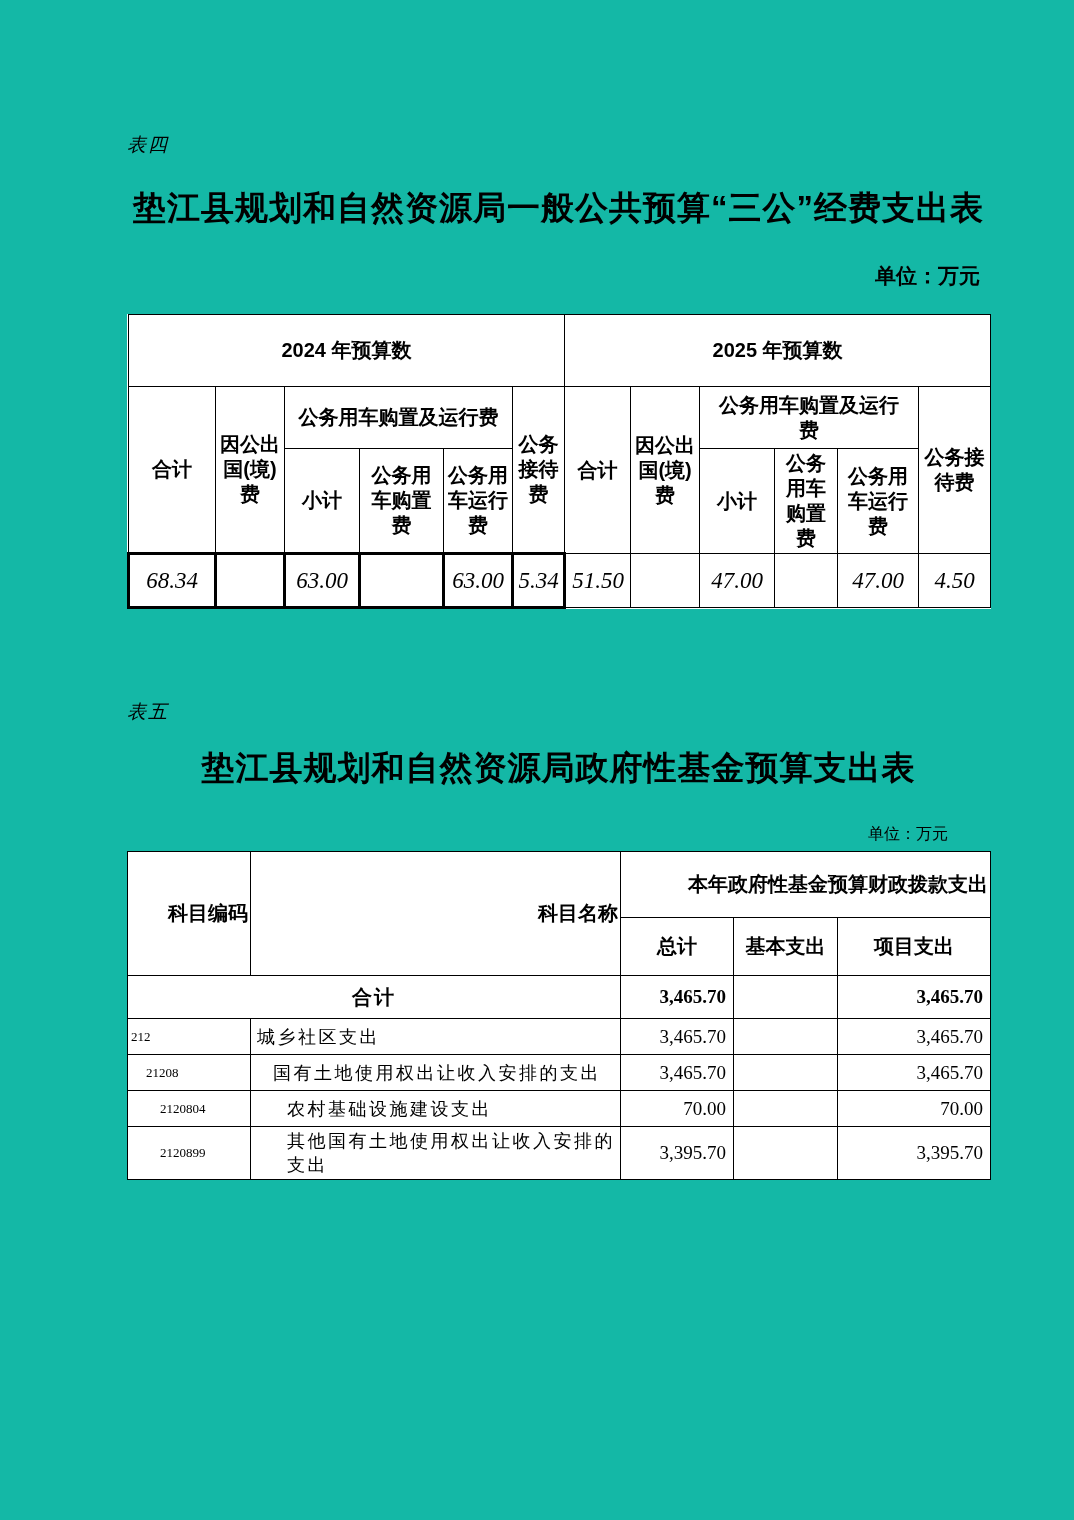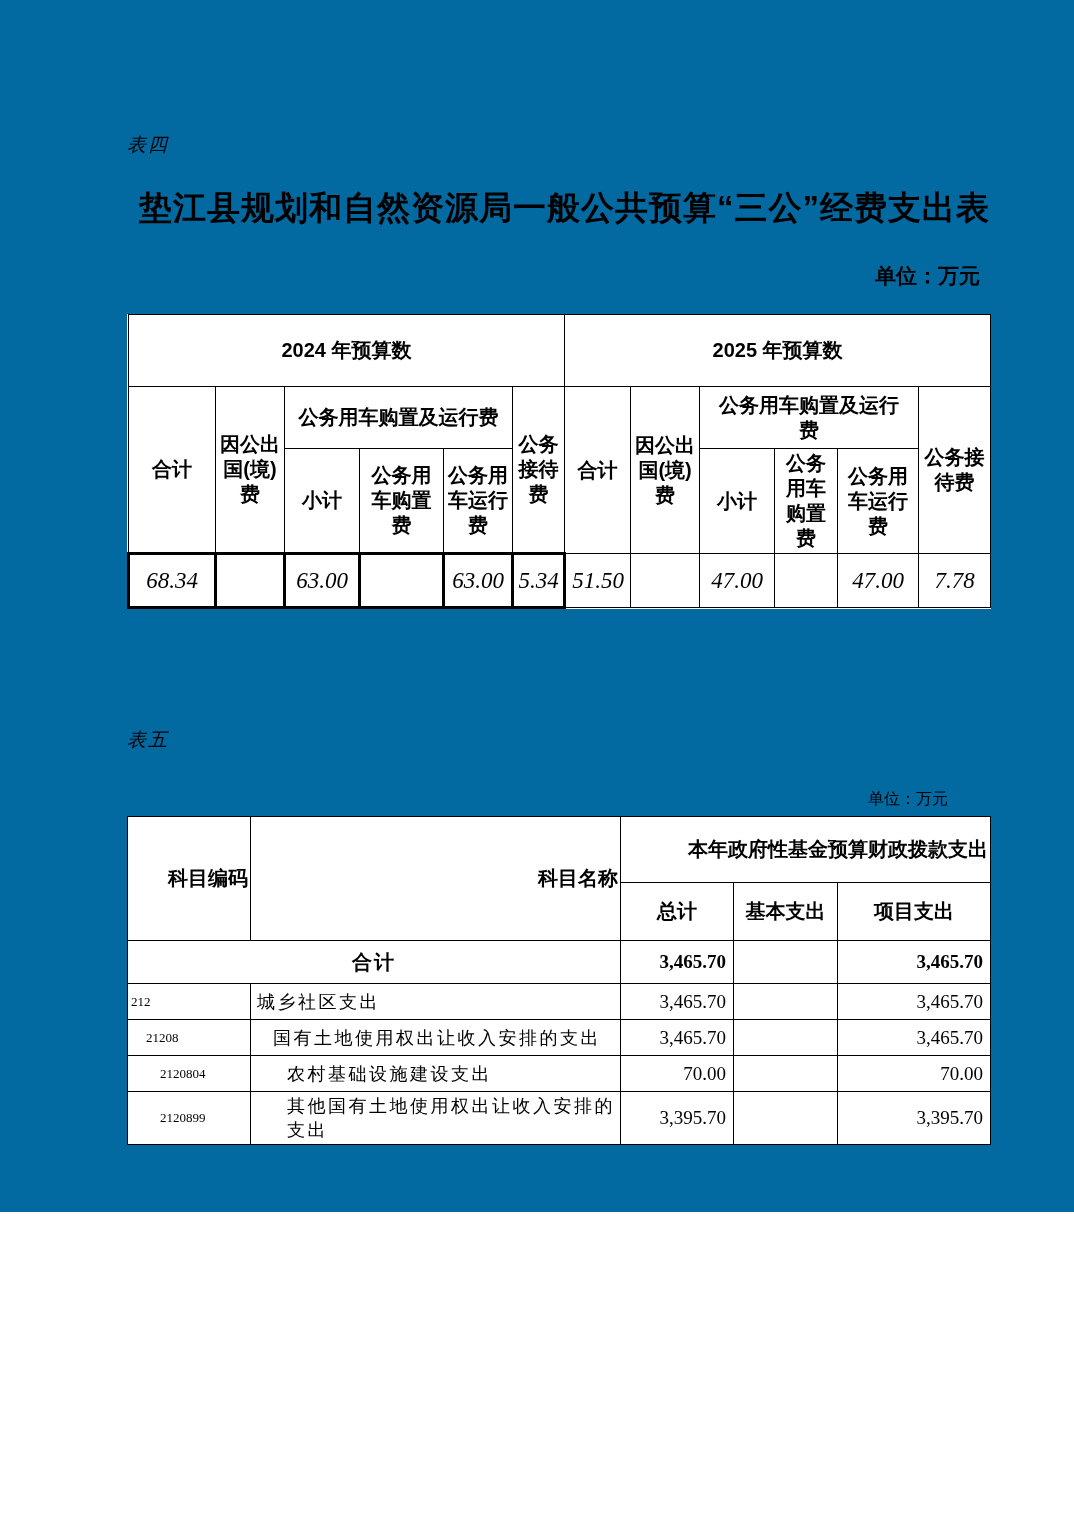--- a/index.html
+++ b/index.html
@@ -5,43 +5,43 @@
   * { box-sizing: border-box; margin: 0; padding: 0; }
   html, body {
     background: #ffffff;
     width: 1074px;
     font-family: "Liberation Serif", "DejaVu Serif", serif;
     color: #000;
   }
   .page {
     position: relative;
     width: 1074px;
-    height: 1212px;
-    background: #0369a1;
+    height: 1520px;
+    background: #14b8a6;
     overflow: hidden;
   }
   .content {
     position: absolute;
     left: 127px;
     top: 0;
     width: 863px;
   }
   .tbl-label {
     font-family: "Liberation Serif", "DejaVu Serif", serif;
     font-style: italic;
     font-size: 19px;
     letter-spacing: 2px;
   }
   .tbl-label.t4 { margin-top: 132px; }
-  .tbl-label.t5 { margin-top: 118px; }
+  .tbl-label.t5 { margin-top: 90px; }
   .doc-title {
     font-family: "Liberation Sans", "DejaVu Sans", sans-serif;
     font-weight: bold;
     font-size: 33px;
-    text-align: right;
+    text-align: center;
     letter-spacing: 1px;
     line-height: 40px;
   }
   .doc-title.t4 { margin-top: 30px; }
   .doc-title.t5 { margin-top: 23px; }
   .unit-line {
     text-align: right;
     font-family: Liberation Sans, sans-serif;
   }
   .unit-line.t4 {
@@ -180,27 +180,28 @@
         <td class="thick"></td>
         <td class="thick">63.00</td>
         <td class="thick"></td>
         <td class="thick">63.00</td>
         <td class="thick">5.34</td>
         <td>51.50</td>
         <td></td>
         <td>47.00</td>
         <td></td>
         <td>47.00</td>
-        <td>7.78</td>
+        <td>4.50</td>
       </tr>
     </tbody>
       </table>
 
     <div class="tbl-label t5">表五</div>
 
+    <div class="doc-title t5">垫江县规划和自然资源局政府性基金预算支出表</div>
 
     <div class="unit-line t5">单位：万元</div>
 
     <table class="fund">
       <colgroup>
         <col style="width:123px">
           <col style="width:370px">
           <col style="width:113px">
           <col style="width:104px">
           <col style="width:153px">

